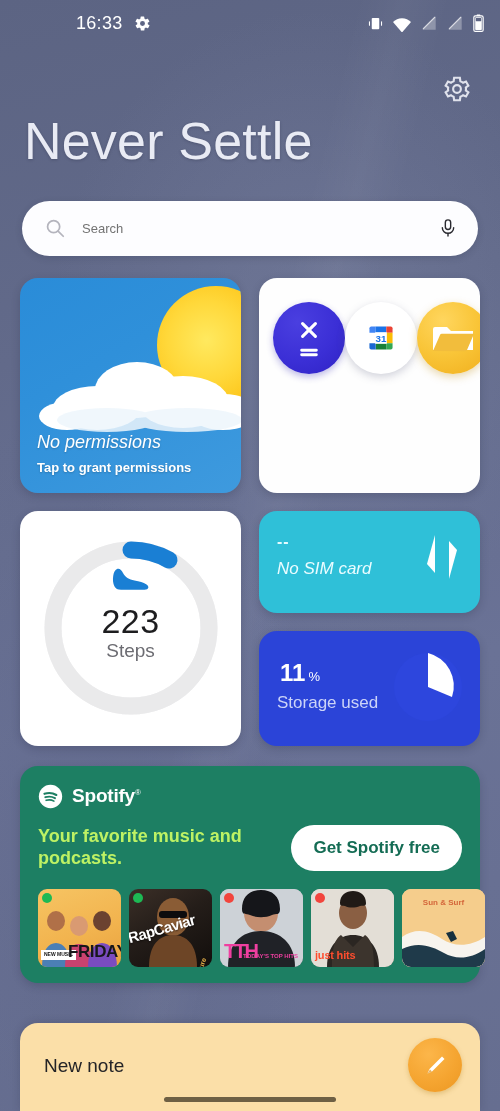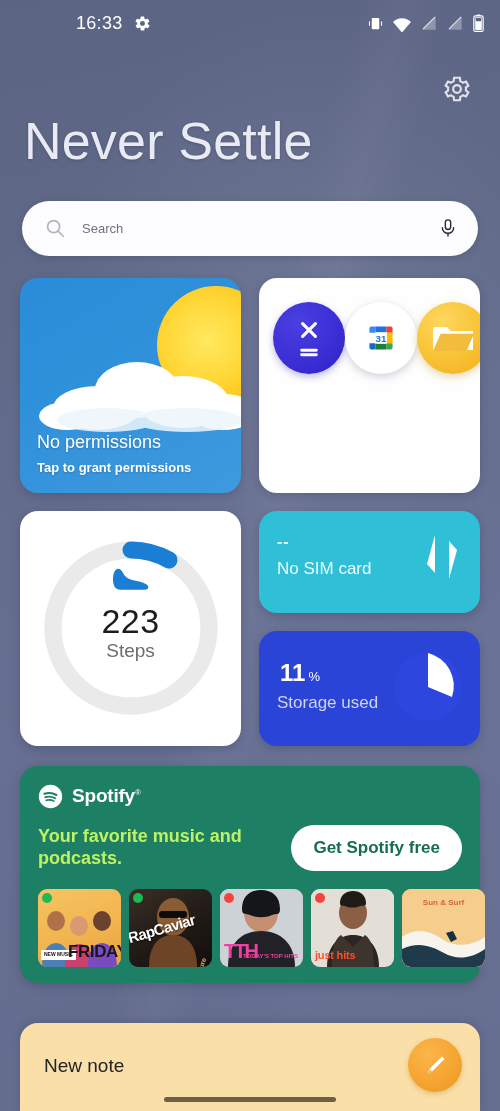--- a/index.html
+++ b/index.html
@@ -108,20 +108,21 @@
     position: absolute; left: 18px; top: 20px;
     font-size: 40px; font-weight: 300;
     color: #fff; letter-spacing: -1px;
     text-shadow: 0 1px 2px rgba(0,0,0,.16);
   }
   .w-temp sup { font-size: 18px; font-weight: 400; vertical-align: super; margin-left: 2px; }
   .w-l1 {
     position: absolute; left: 17px; bottom: 40px;
     font-size: 18px; font-weight: 400;
     text-shadow: 0 1px 2px rgba(0,0,0,.2);
+    font-style: italic;
   }
   .w-l2 {
     position: absolute; left: 17px; bottom: 18px;
     font-size: 13px; font-weight: 700;
     text-shadow: 0 1px 2px rgba(0,0,0,.2);
   }
 
   
   .apps {
     height: 215px;
@@ -185,21 +186,21 @@
     border-radius: 18px;
     box-shadow: 0 3px 9px rgba(32,36,58,0.22);
     overflow: hidden;
   }
   .sim-dash {
     position: absolute; left: 18px; top: 22px;
     font-size: 16px; font-weight: 700; color: #e4fbff; letter-spacing: 1px;
   }
   .sim-lbl {
     position: absolute; left: 18px; top: 48px;
-    font-size: 17px; color: #eafcff;
+    font-size: 17px; color: #eafcff; font-style: italic;
   }
   .sim-ico { position: absolute; right: 18px; top: 22px; }
 
   .storage {
     height: 115px;
     background: #2b44d8;
     position: relative;
     border-radius: 18px;
     box-shadow: 0 3px 9px rgba(32,36,58,0.22);
     overflow: hidden;

